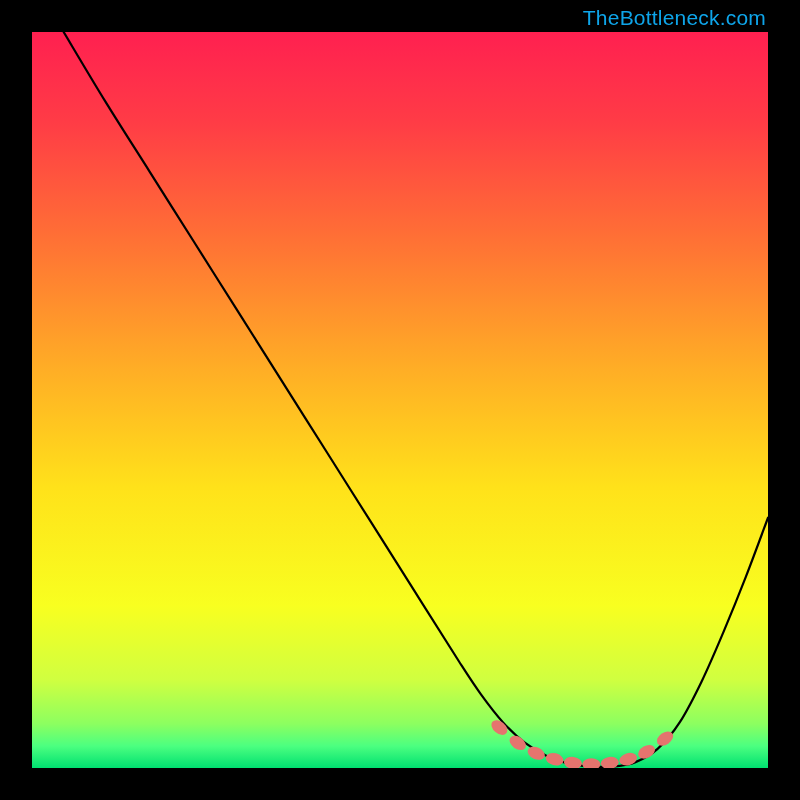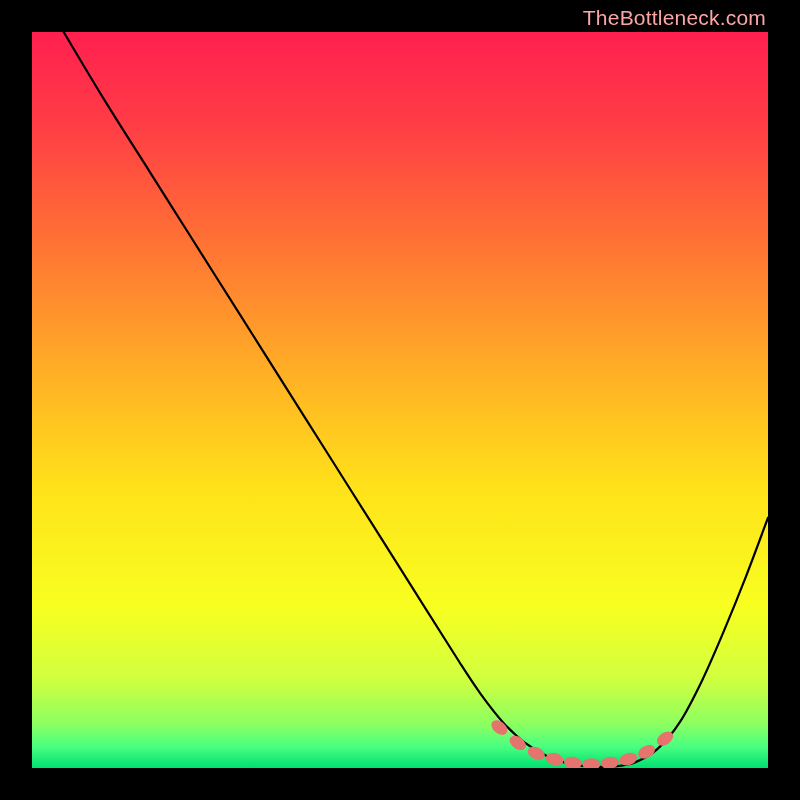--- a/index.html
+++ b/index.html
@@ -23,21 +23,21 @@
     position: absolute;
     left: 0;
     top: 0;
     width: 736px;
     height: 736px;
   }
   .watermark {
     position: absolute;
     top: 6px;
     right: 34px;
-    color: #fca5a5;
+    color: #0ea5e9;
     font-size: 21px;
     font-weight: 500;
     letter-spacing: 0.2px;
     user-select: none;
   }
 </style>
 </head>
 <body>
 
 <div class="watermark">TheBottleneck.com</div>

